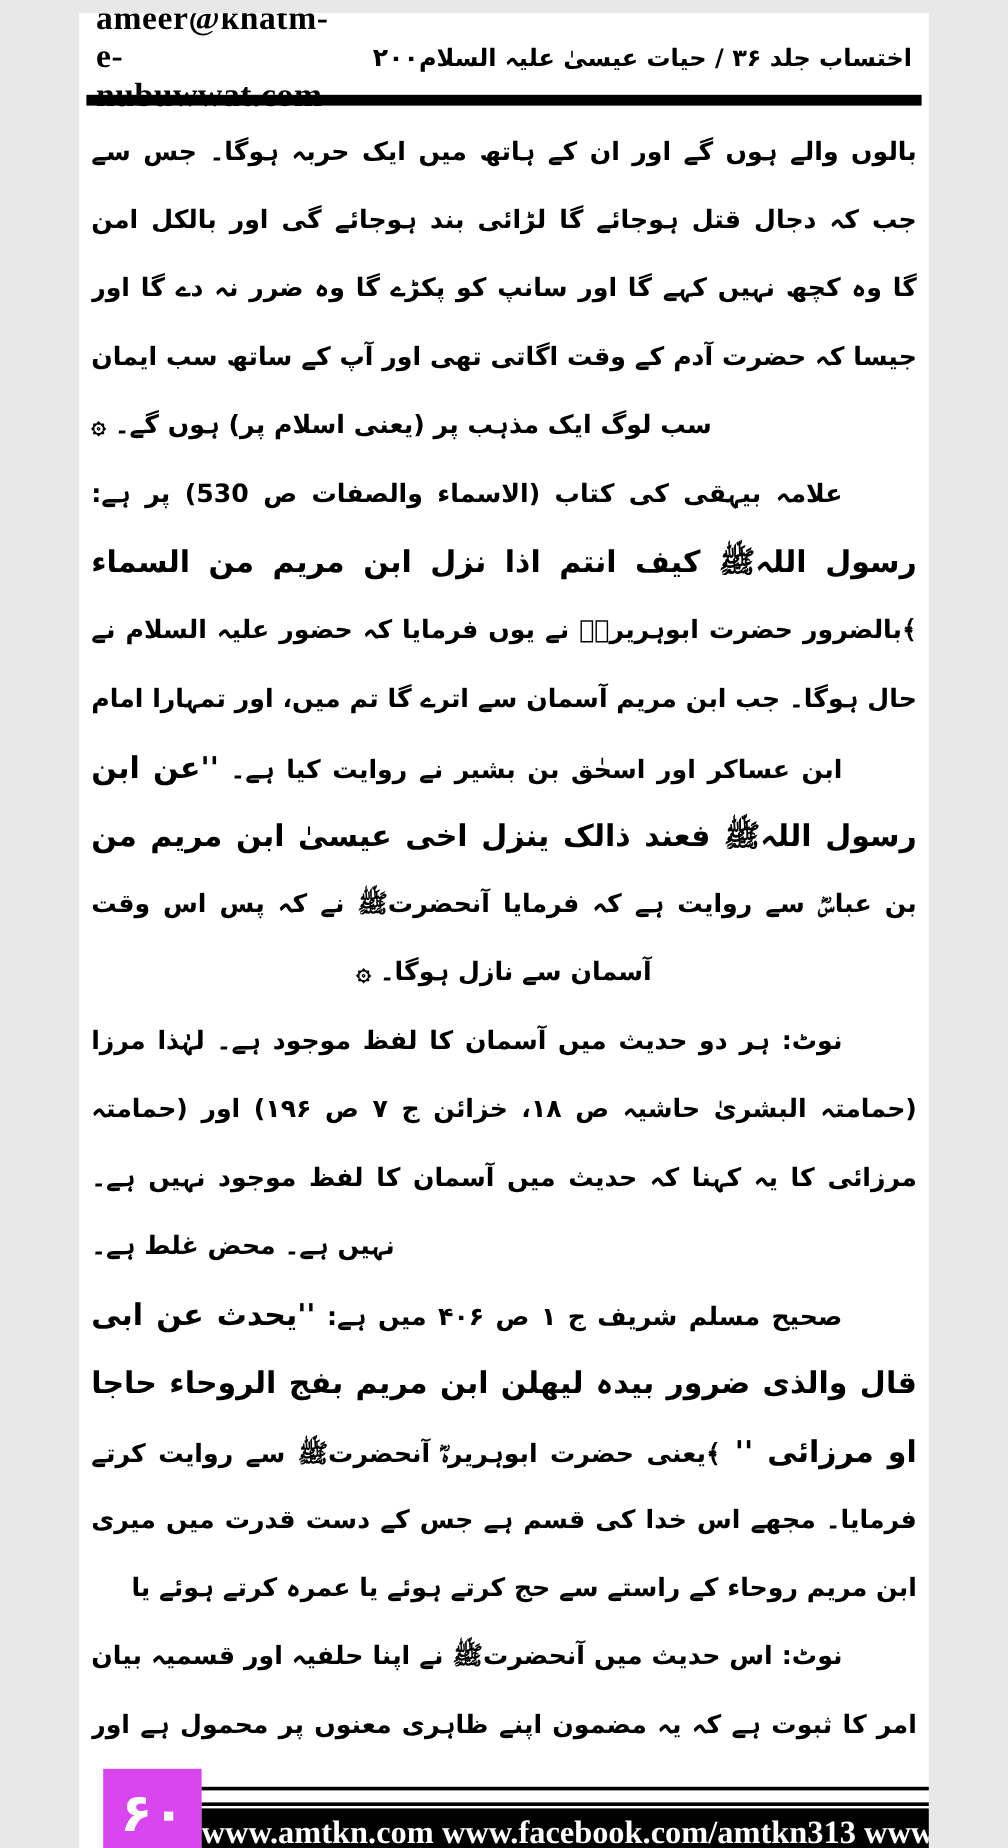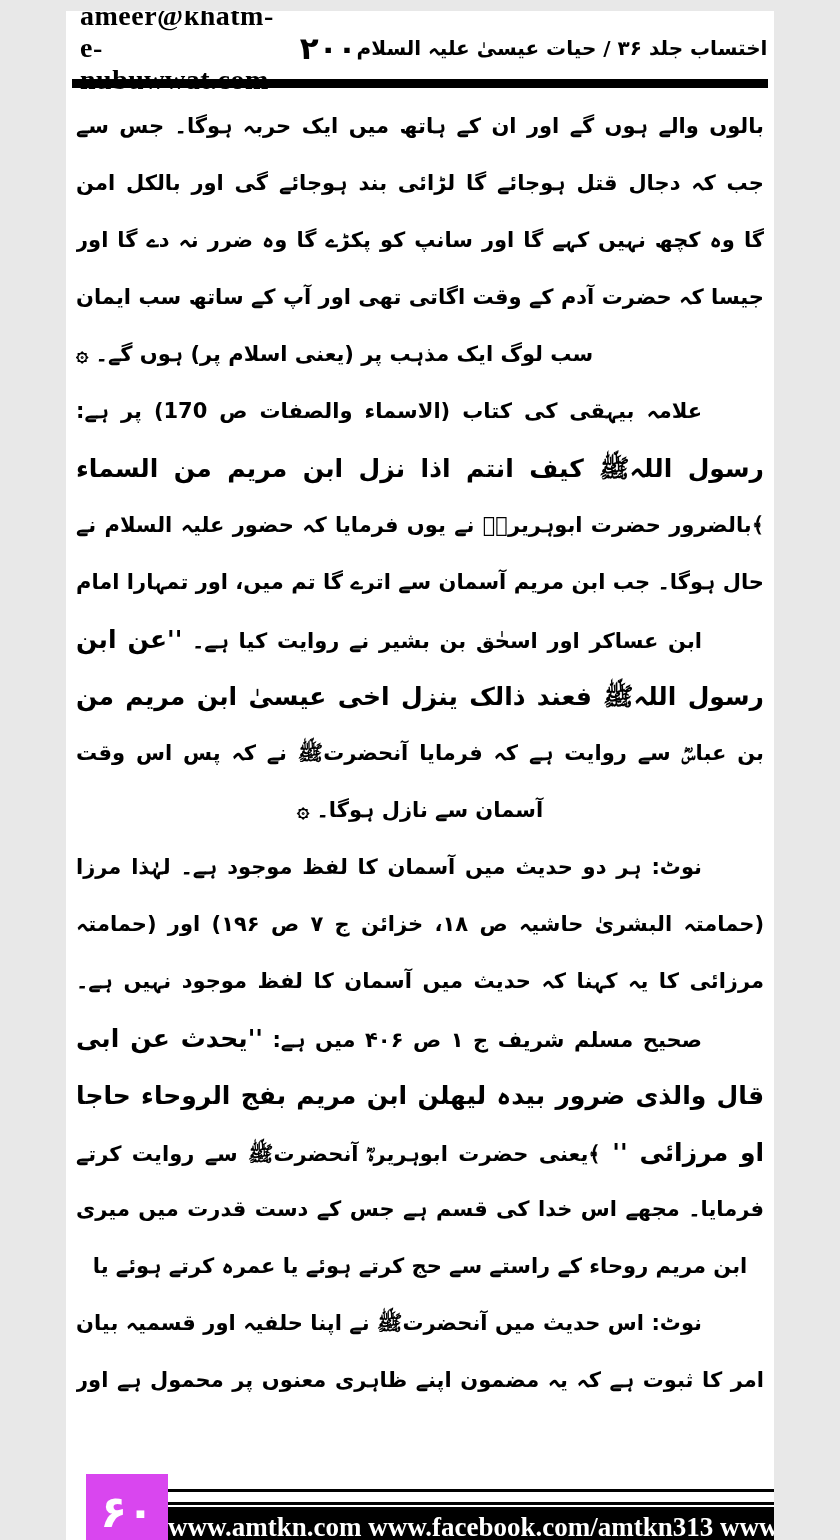--- a/index.html
+++ b/index.html
@@ -22,21 +22,21 @@
   }
   .header-email {
     font-family: "Liberation Serif", serif;
     font-weight: bold;
     font-size: 28px;
     letter-spacing: 0.5px;
   }
   .header-pagenum {
     font-family: "DejaVu Sans", sans-serif;
     font-weight: bold;
-    font-size: 31px;
+    font-size: 21px;
     margin-left: 26px;
     direction: rtl;
   }
   .header-title {
     margin-left: auto;
     direction: rtl;
     font-weight: bold;
     font-size: 20px;
     white-space: nowrap;
   }
@@ -52,21 +52,21 @@
   .line {
     direction: rtl;
     height: 57px;
     line-height: 57px;
     overflow: hidden;
     text-align: justify;
     text-align-last: justify;
     text-justify: inter-word;
     white-space: normal;
   }
-  .line.left   { text-align: center;   text-align-last: left; }
+  .line.left   { text-align: right;   text-align-last: left; }
   .line.center { text-align: left; text-align-last: center; }
   .line.indent { padding-right: 62px; }
   .ur {
     font-family: "DejaVu Sans", sans-serif;
     font-weight: bold;
     font-size: 21px;
   }
   .ar {
     font-family: "DejaVu Sans", sans-serif;
     font-weight: bold;
@@ -132,31 +132,32 @@
   </div>
 
   <div class="header-rule"></div>
 
   <div class="body-text">
       <div class="line justify"><span class="ur">بالوں والے ہوں گے اور ان کے ہاتھ میں ایک حربہ ہوگا۔ جس سے دجال کو قتل کریں گے۔ پس</span></div>
       <div class="line justify"><span class="ur">جب کہ دجال قتل ہوجائے گا لڑائی بند ہوجائے گی اور بالکل امن ہوگا۔ پس ایک آدمی شیر سے ملے</span></div>
       <div class="line justify"><span class="ur">گا وہ کچھ نہیں کہے گا اور سانپ کو پکڑے گا وہ ضرر نہ دے گا اور زمین پر اسی طرح انگوری آجائے گی</span></div>
       <div class="line justify"><span class="ur">جیسا کہ حضرت آدم کے وقت اگاتی تھی اور آپ کے ساتھ سب ایمان لائیں گے اور اس وقت</span></div>
       <div class="line left"><span class="ur">سب لوگ ایک مذہب پر (یعنی اسلام پر) ہوں گے۔ ۞</span></div>
-      <div class="line justify indent"><span class="ur">علامہ بیہقی کی کتاب (الاسماء والصفات ص 170) پر ہے: </span><span class="ar">''ان ابا ھریرۃؓ قال قال</span></div>
+      <div class="line justify indent"><span class="ur">علامہ بیہقی کی کتاب (الاسماء والصفات ص 530) پر ہے: </span><span class="ar">''ان ابا ھریرۃؓ قال قال</span></div>
       <div class="line justify"><span class="ar">رسول اللہﷺ کیف انتم اذا نزل ابن مریم من السماء فیکم وامامکم منکم ''</span></div>
       <div class="line justify"><span class="ur">﴾بالضرور حضرت ابوہریرہؓ نے یوں فرمایا کہ حضور علیہ السلام نے یوں فرمایا۔ تمہارا اس وقت کیا</span></div>
       <div class="line justify"><span class="ur">حال ہوگا۔ جب ابن مریم آسمان سے اترے گا تم میں، اور تمہارا امام تم میں سے ہوگا۔ ۞</span></div>
       <div class="line justify indent"><span class="ur">ابن عساکر اور اسحٰق بن بشیر نے روایت کیا ہے۔ </span><span class="ar">''عن ابن عباسؓ قال قال</span></div>
       <div class="line justify"><span class="ar">رسول اللہﷺ فعند ذالک ینزل اخی عیسیٰ ابن مریم من اللہﷺ '' </span><span class="ur">﴾عبداللہ</span></div>
       <div class="line justify"><span class="ur">بن عباسؓ سے روایت ہے کہ فرمایا آنحضرتﷺ نے کہ پس اس وقت میرا بھائی عیسیٰ علیہ السلام</span></div>
       <div class="line center"><span class="ur">آسمان سے نازل ہوگا۔ ۞</span></div>
       <div class="line justify indent"><span class="ur">نوٹ: ہر دو حدیث میں آسمان کا لفظ موجود ہے۔ لہٰذا مرزا قادیانی کا اپنی کتاب</span></div>
       <div class="line justify"><span class="ur">(حمامتہ البشریٰ حاشیہ ص ۱۸، خزائن ج ۷ ص ۱۹۶) اور (حمامتہ البشریٰ ص ۲۱، خزائن ج ۷ ص ۲۰۲) پر یا کسی</span></div>
       <div class="line justify"><span class="ur">مرزائی کا یہ کہنا کہ حدیث میں آسمان کا لفظ موجود نہیں ہے۔ محض اپنی زیادتی ہے۔ ہرگز درست</span></div>
+      <div class="line left"><span class="ur">نہیں ہے۔ محض غلط ہے۔</span></div>
       <div class="line justify indent"><span class="ur">صحیح مسلم شریف ج ۱ ص ۴۰۶ میں ہے: </span><span class="ar">''یحدث عن ابی ھریرۃؓ عن النبیﷺ</span></div>
       <div class="line justify"><span class="ar">قال والذی ضرور بیدہ لیھلن ابن مریم بفج الروحاء حاجا او معتمراً</span></div>
       <div class="line justify"><span class="ar">او مرزائی '' </span><span class="ur">﴾یعنی حضرت ابوہریرہؓ آنحضرتﷺ سے روایت کرتے ہیں کہ نبی کریمﷺ نے</span></div>
       <div class="line justify"><span class="ur">فرمایا۔ مجھے اس خدا کی قسم ہے جس کے دست قدرت میں میری جان ہے۔ البتہ ضرور گذرے گا</span></div>
       <div class="line left"><span class="ur">ابن مریم روحاء کے راستے سے حج کرتے ہوئے یا عمرہ کرتے ہوئے یا اسلام۔ ۞</span></div>
       <div class="line justify indent"><span class="ur">نوٹ: اس حدیث میں آنحضرتﷺ نے اپنا حلفیہ اور قسمیہ بیان فرمایا ہے جو کہ اس</span></div>
       <div class="line justify"><span class="ur">امر کا ثبوت ہے کہ یہ مضمون اپنے ظاہری معنوں پر محمول ہے اور ہرگز قابل تاویل نہیں اور مضمون کا</span></div>
     </div>
 
   <div class="footer">

